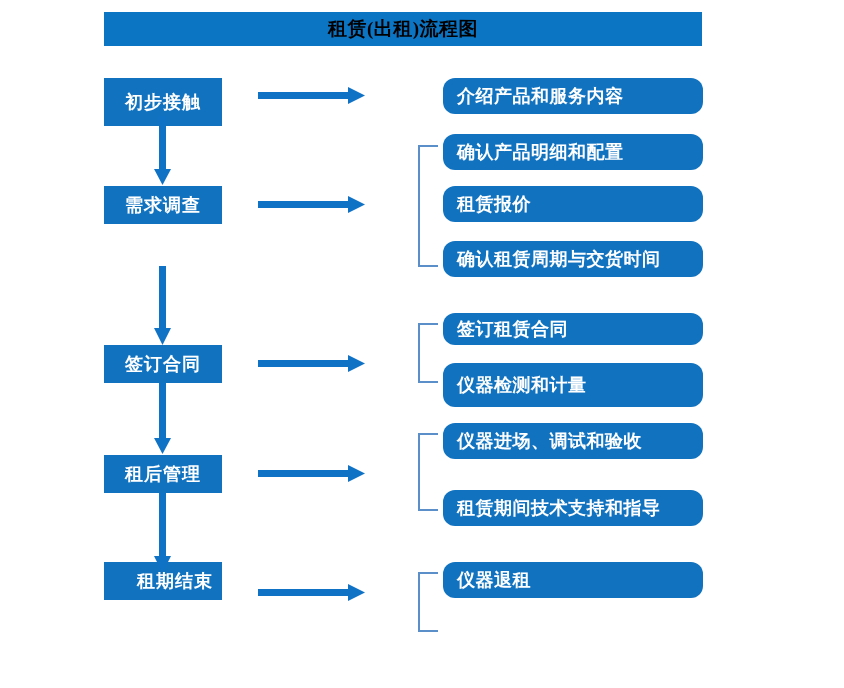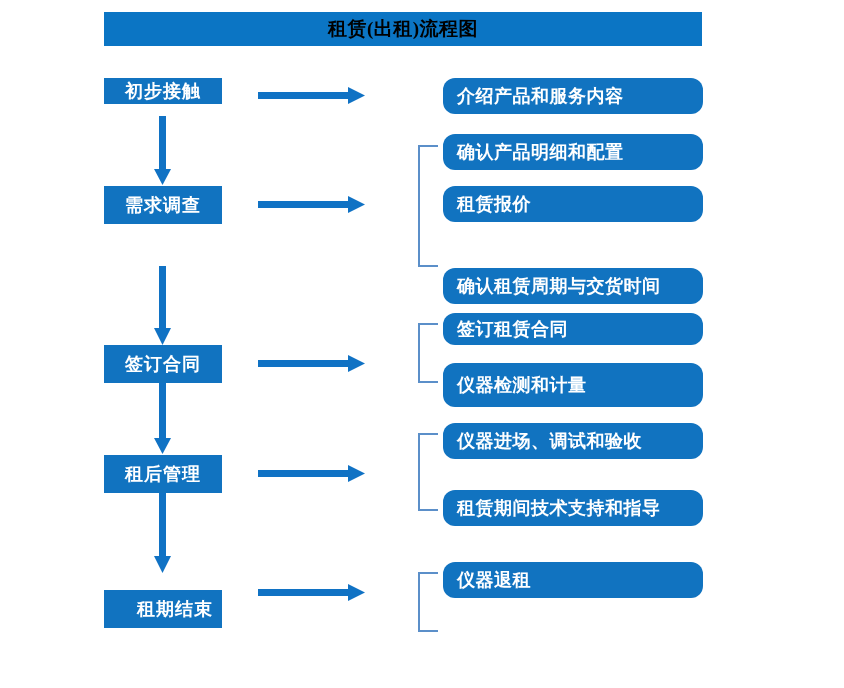--- a/index.html
+++ b/index.html
@@ -65,37 +65,37 @@
     pointer-events: none;
   }
 </style>
 </head>
 <body>
 
 <div id="canvas">
 
   <div class="title-bar">租赁(出租)流程图</div>
 
-  <div class="stage-box" style="left:104px; top:78px; width:118px; height:26px;">初步接触</div>
+  <div class="stage-box" style="left:104px; top:78px; width:118px; height:48px;">初步接触</div>
 
   <div class="stage-box" style="left:104px; top:186px; width:118px; height:38px;">需求调查</div>
 
   <div class="stage-box" style="left:104px; top:345px; width:118px; height:38px;">签订合同</div>
 
   <div class="stage-box" style="left:104px; top:455px; width:118px; height:38px;">租后管理</div>
 
-  <div class="stage-box" style="left:104px; top:590px; width:118px; height:38px;padding-left:24px;">租期结束</div>
+  <div class="stage-box" style="left:104px; top:562px; width:118px; height:38px;padding-left:24px;">租期结束</div>
 
   <div class="detail-box" style="left:443px; top:78px; width:260px; height:36px;">介绍产品和服务内容</div>
 
   <div class="detail-box" style="left:443px; top:134px; width:260px; height:36px;">确认产品明细和配置</div>
 
   <div class="detail-box" style="left:443px; top:186px; width:260px; height:36px;">租赁报价</div>
 
-  <div class="detail-box" style="left:443px; top:241px; width:260px; height:36px;margin-top:27px;">确认租赁周期与交货时间</div>
+  <div class="detail-box" style="left:443px; top:241px; width:260px; height:36px;">确认租赁周期与交货时间</div>
 
   <div class="detail-box" style="left:443px; top:313px; width:260px; height:32px;">签订租赁合同</div>
 
   <div class="detail-box" style="left:443px; top:363px; width:260px; height:44px;">仪器检测和计量</div>
 
   <div class="detail-box" style="left:443px; top:423px; width:260px; height:36px;">仪器进场、调试和验收</div>
 
   <div class="detail-box" style="left:443px; top:490px; width:260px; height:36px;">租赁期间技术支持和指导</div>
 
   <div class="detail-box" style="left:443px; top:562px; width:260px; height:36px;">仪器退租</div>

